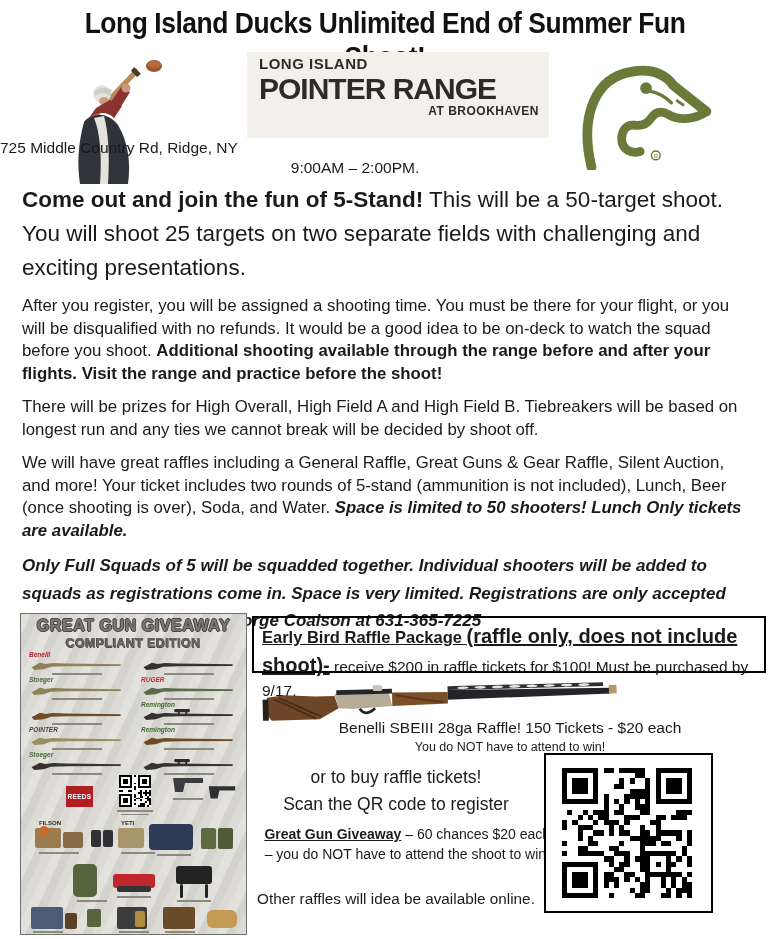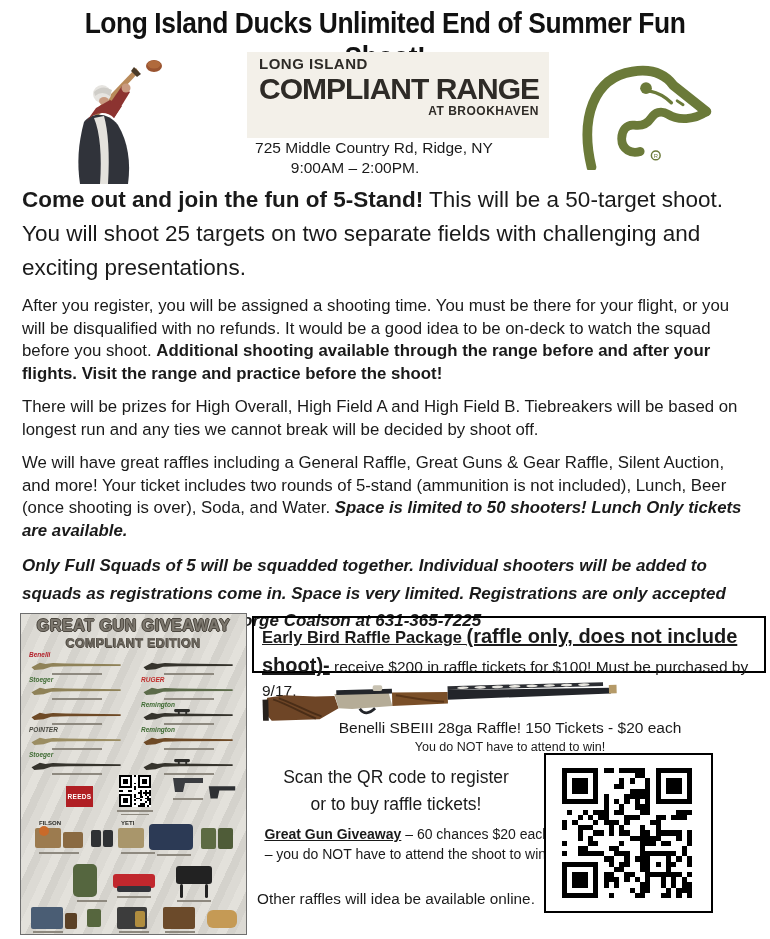--- a/index.html
+++ b/index.html
@@ -11,21 +11,21 @@
          font-size:30px;font-weight:bold;letter-spacing:-0.5px;
          transform:scaleX(.88);transform-origin:50% 50%;color:#111;}
 
   
   .shooter{position:absolute;left:42px;top:52px;width:138px;height:136px;}
   .range-logo{position:absolute;left:247px;top:52px;width:302px;height:86px;
               background:#f3f0e9;color:#2e2b27;padding:4px 10px 0 12px;box-sizing:border-box;}
   .rl1{font-size:15px;font-weight:bold;letter-spacing:.5px;line-height:1.1;}
   .rl2{font-size:30px;font-weight:800;letter-spacing:-1px;line-height:1.05;white-space:nowrap;}
   .rl3{font-size:12px;font-weight:bold;text-align:right;letter-spacing:.5px;line-height:1.2;}
-  .address{position:absolute;top:139px;left:0;width:748px;text-align:center;font-size:15.5px;}
+  .address{position:absolute;top:139px;left:0;width:748px;font-size:15.5px;}
   .hours{position:absolute;top:159px;left:16px;width:678px;text-align:center;font-size:15.5px;}
   .duck{position:absolute;left:572px;top:58px;width:150px;height:112px;}
 
   
   .content{position:absolute;top:183px;left:22px;width:727px;}
   .p-lead{font-size:22.5px;line-height:1.5;margin:0 0 4px 0;}
   .p-body{font-size:16.8px;line-height:1.34;margin:11px 0 7px 0;}
   .p-squads{font-size:17px;line-height:1.62;font-weight:bold;font-style:italic;margin:10px 0 0 0;}
   .b{font-weight:bold;} .bi{font-weight:bold;font-style:italic;}
 
@@ -85,21 +85,21 @@
     <ellipse cx="62" cy="49" rx="5" ry="4" fill="#c99a80"></ellipse>
     <path d="M42 70 C36 92 35 112 38 132 L86 132 C89 110 86 90 76 73 C66 60 50 60 42 70 Z" fill="#30333a"></path>
     <path d="M52 66 C58 80 60 104 58 132 L66 132 C68 102 66 78 62 64 Z" fill="#e4e2dd"></path>
     <path d="M44 70 C52 60 64 58 72 66 L80 54 68 48 54 56 Z" fill="#8c3330"></path>
     <path d="M72 66 L88 40 80 34 66 54 Z" fill="#8c3330"></path>
     <circle cx="84" cy="36" r="4.5" fill="#c99a80"></circle>
   </svg>
 
   <div class="range-logo">
     <div class="rl1">LONG ISLAND</div>
-    <div class="rl2">COMPLIANT RANGE</div>
+    <div class="rl2">POINTER RANGE</div>
     <div class="rl3">AT BROOKHAVEN</div>
   </div>
 
   <div class="address">725 Middle Country Rd, Ridge, NY</div>
   <div class="hours">9:00AM – 2:00PM.</div>
 
   <svg class="duck" viewBox="0 0 150 115">
     <g stroke="#6b7a39" fill="none" stroke-linecap="round">
       <path d="M18 112 C 6 62 20 20 60 14 C 84 10 96 20 102 28 L 136 55" stroke-width="10"></path>
       <path d="M136 55 C 124 64 106 64 97 58 C 89 53 83 56 79 62 C 75 68 69 70 62 69 C 54 68 49 74 49 83 C 49 94 59 99 68 96" stroke-width="9"></path>
@@ -332,22 +332,22 @@
       <ellipse cx="320" cy="17" rx="6" ry="1.4"></ellipse>
         <ellipse cx="338" cy="17" rx="6" ry="1.4"></ellipse>
     </g>
     <rect x="364" y="18" width="8" height="9" fill="#b59a68"></rect>
   </svg>
 
   <div class="benelli-line">Benelli SBEIII 28ga Raffle! 150 Tickets - $20 each</div>
   <div class="benelli-sub">You do NOT have to attend to win!</div>
 
   <div class="scan-text">
+    <div>or to buy raffle tickets!</div>
     <div>Scan the QR code to register</div>
-    <div>or to buy raffle tickets!</div>
   </div>
 
   <div class="ggg-text">
     <span class="ggg-b">Great Gun Giveaway</span><span> – 60 chances $20 each – you do NOT have to attend the shoot to win!</span>
   </div>
   <div class="other-note">Other raffles will idea be available online.</div>
 
   <div class="qr-box">
     <svg id="bigqr" width="130" height="130" viewBox="0 0 25 25" shape-rendering="crispEdges">
         <rect width="25" height="25" fill="#fff"></rect>

